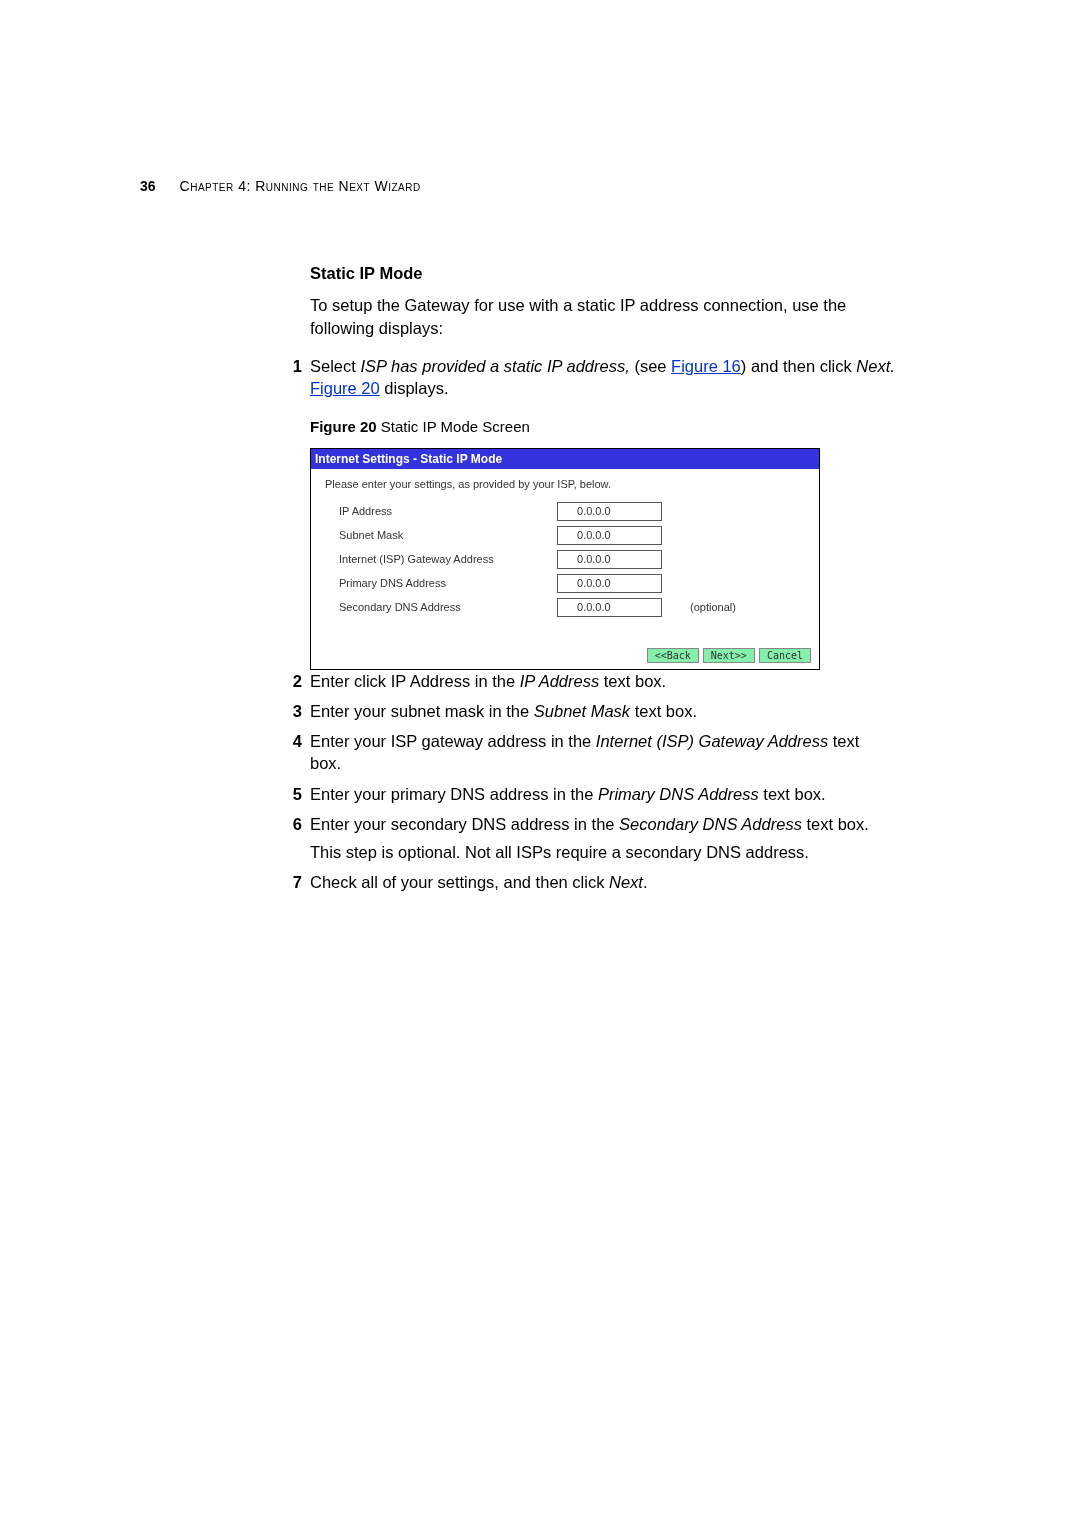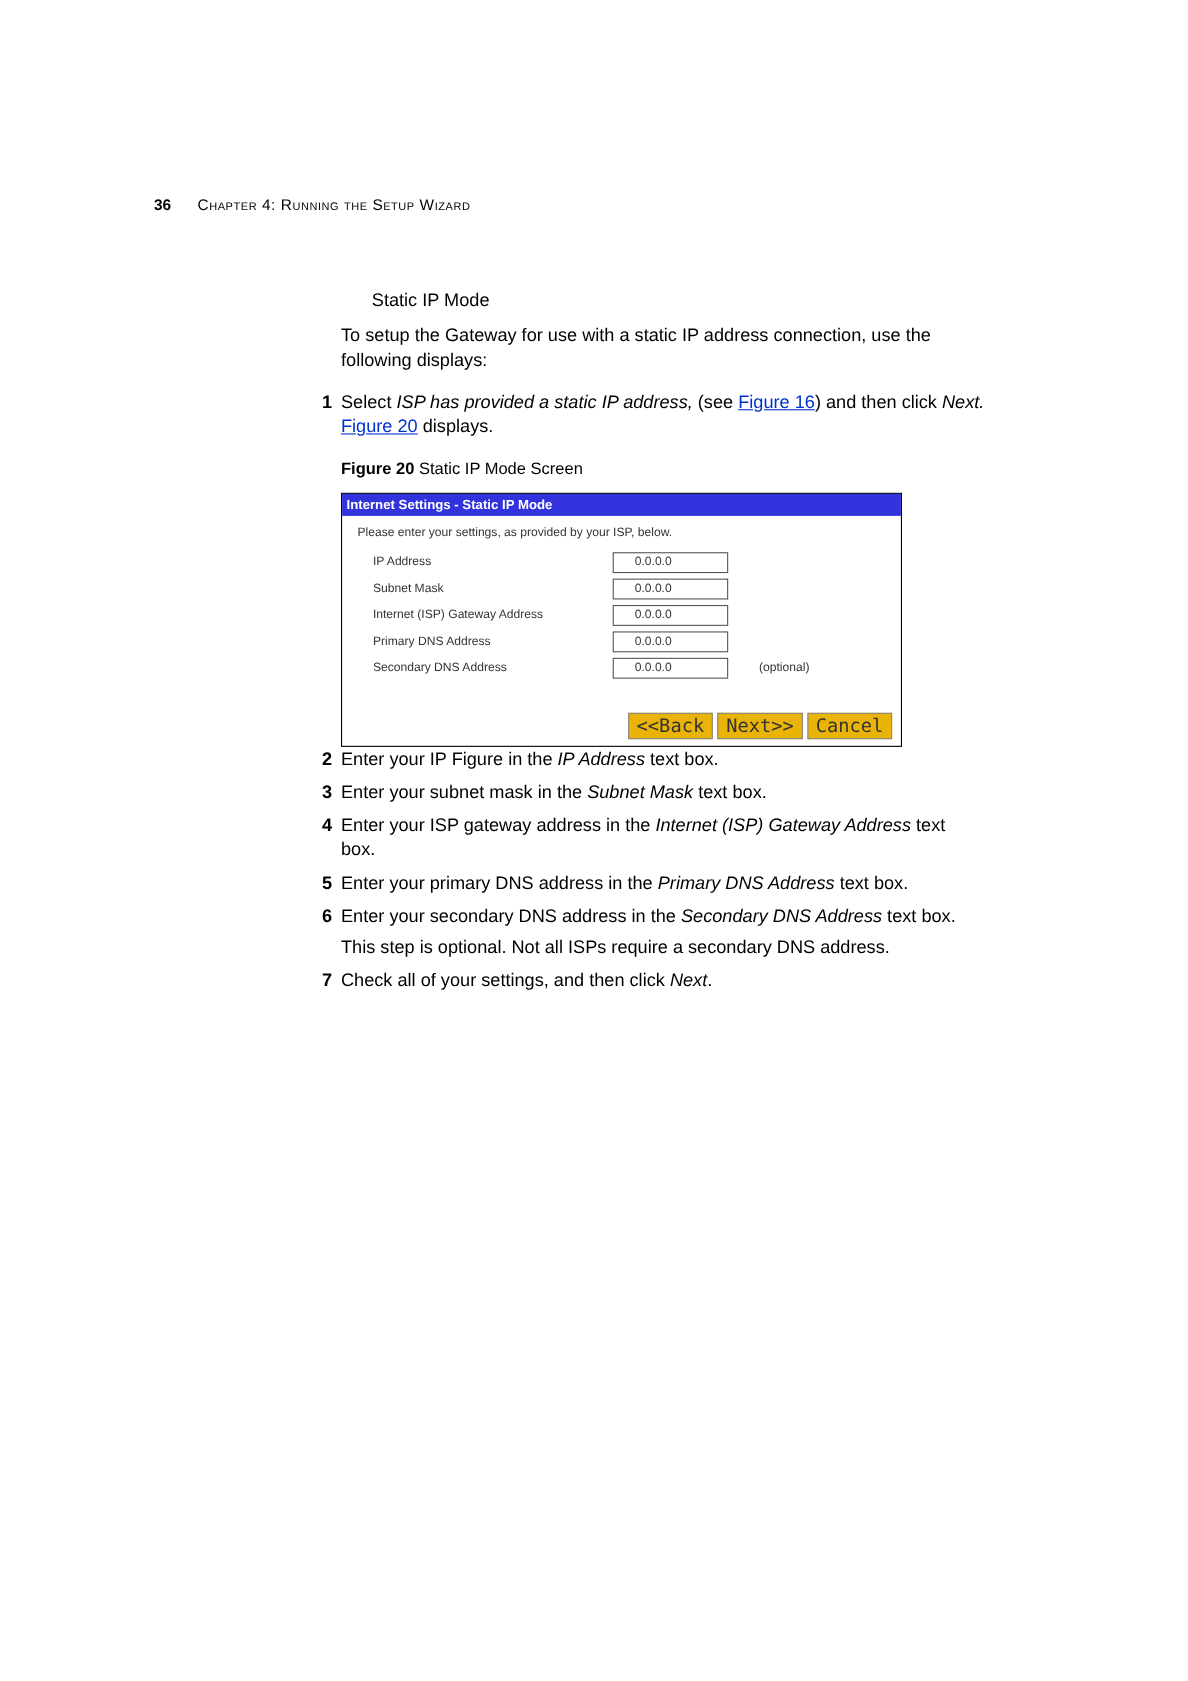--- a/index.html
+++ b/index.html
@@ -25,23 +25,22 @@
     font-variant: small-caps;
     letter-spacing: 0.5px;
   }
   .content {
     margin-left: 170px;
     width: 585px;
     font-size: 16.5px;
     line-height: 1.35;
   }
   .heading {
-    font-weight: normal;
+    font-weight: bold;
     margin-bottom: 10px;
-    margin-left: 28px;
   }
   .para {
     margin-bottom: 16px;
   }
   .list-row {
     display: flex;
     align-items: flex-start;
     margin-bottom: 8px;
   }
   .list-num {
@@ -108,37 +107,37 @@
     color: #333;
   }
   .button-row {
     display: flex;
     justify-content: flex-end;
     gap: 4px;
     padding: 22px 8px 6px 8px;
   }
   .btn {
     font-family: monospace;
-    font-size: 17px;
-    background: #eab308;
+    font-size: 10px;
+    background: #86efac;
     border: 1px solid #888;
     padding: 1px 7px;
     color: #333;
     cursor: pointer;
   }
   .sub-para {
     margin: 6px 0 0 0;
   }
 </style>
 </head>
 <body>
 
 <div class="header-line">
   <span class="page-num">36</span>
-  <span class="chapter-caps">Chapter 4: Running the Setup Wizard</span>
+  <span class="chapter-caps">Chapter 4: Running the Next Wizard</span>
 </div>
 
 <div class="content">
 
   <div class="heading">Static IP Mode</div>
   <div class="para">To setup the Gateway for use with a static IP address connection, use the following displays:</div>
 
   <div class="list-row">
     <div class="list-num">1</div>
     <div class="list-body">
@@ -179,21 +178,21 @@
     <div class="button-row">
       <button class="btn">&lt;&lt;Back</button>
       <button class="btn">Next&gt;&gt;</button>
       <button class="btn">Cancel</button>
     </div>
   </div>
 
   <div class="list-row">
     <div class="list-num">2</div>
     <div class="list-body">
-      <span>Enter your IP Figure in the </span><span class="italic">IP Address</span><span> text box.</span>
+      <span>Enter click IP Address in the </span><span class="italic">IP Address</span><span> text box.</span>
     </div>
   </div>
 
   <div class="list-row">
     <div class="list-num">3</div>
     <div class="list-body">
       <span>Enter your subnet mask in the </span><span class="italic">Subnet Mask</span><span> text box.</span>
     </div>
   </div>
 

